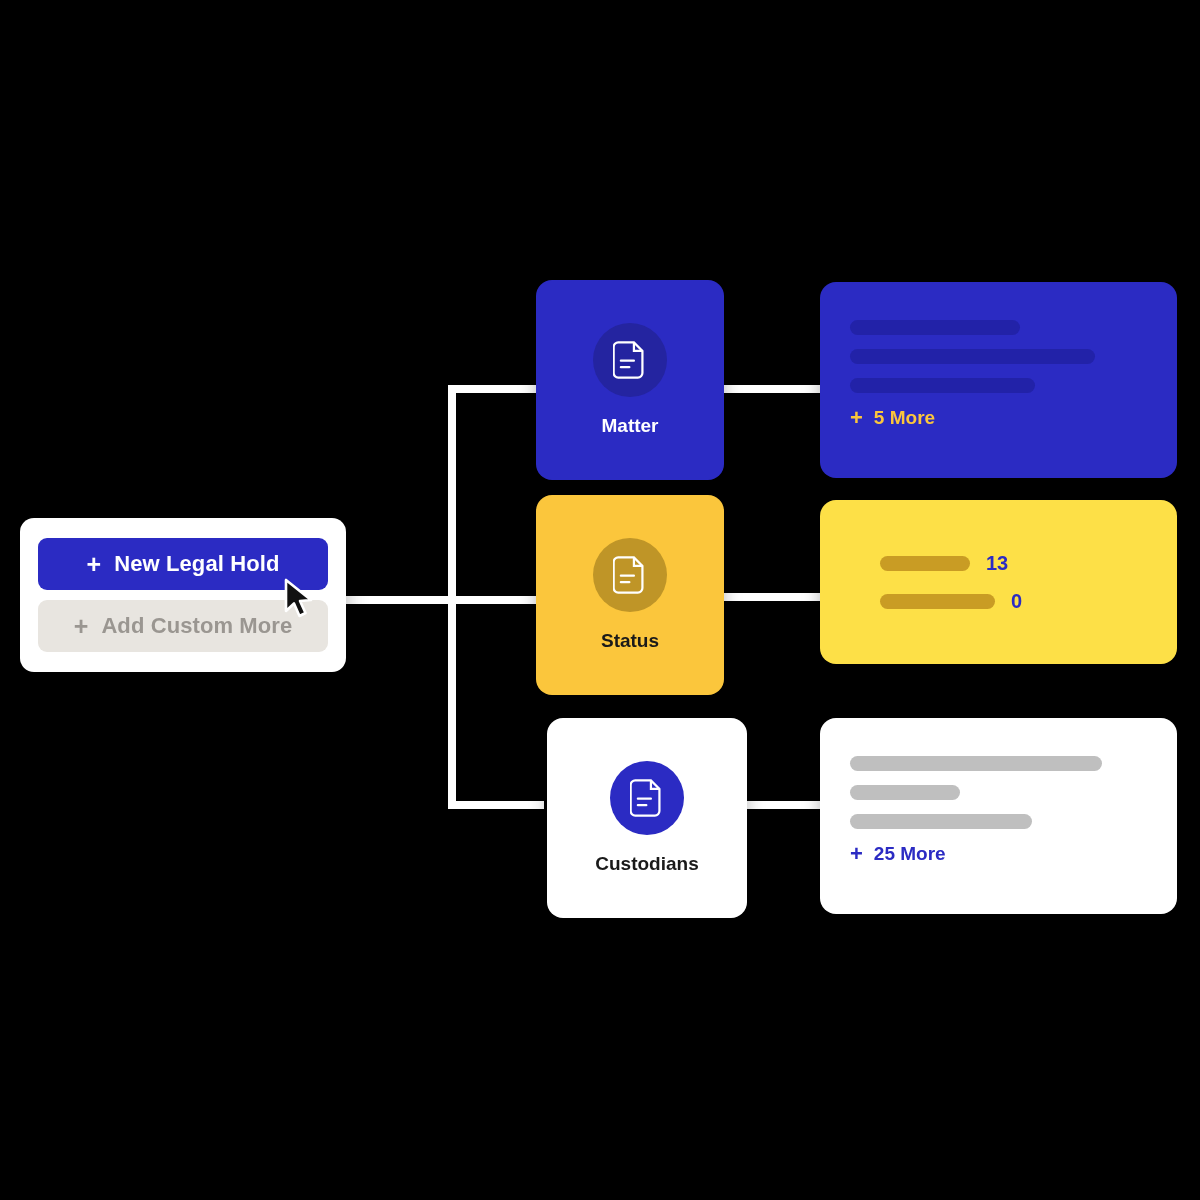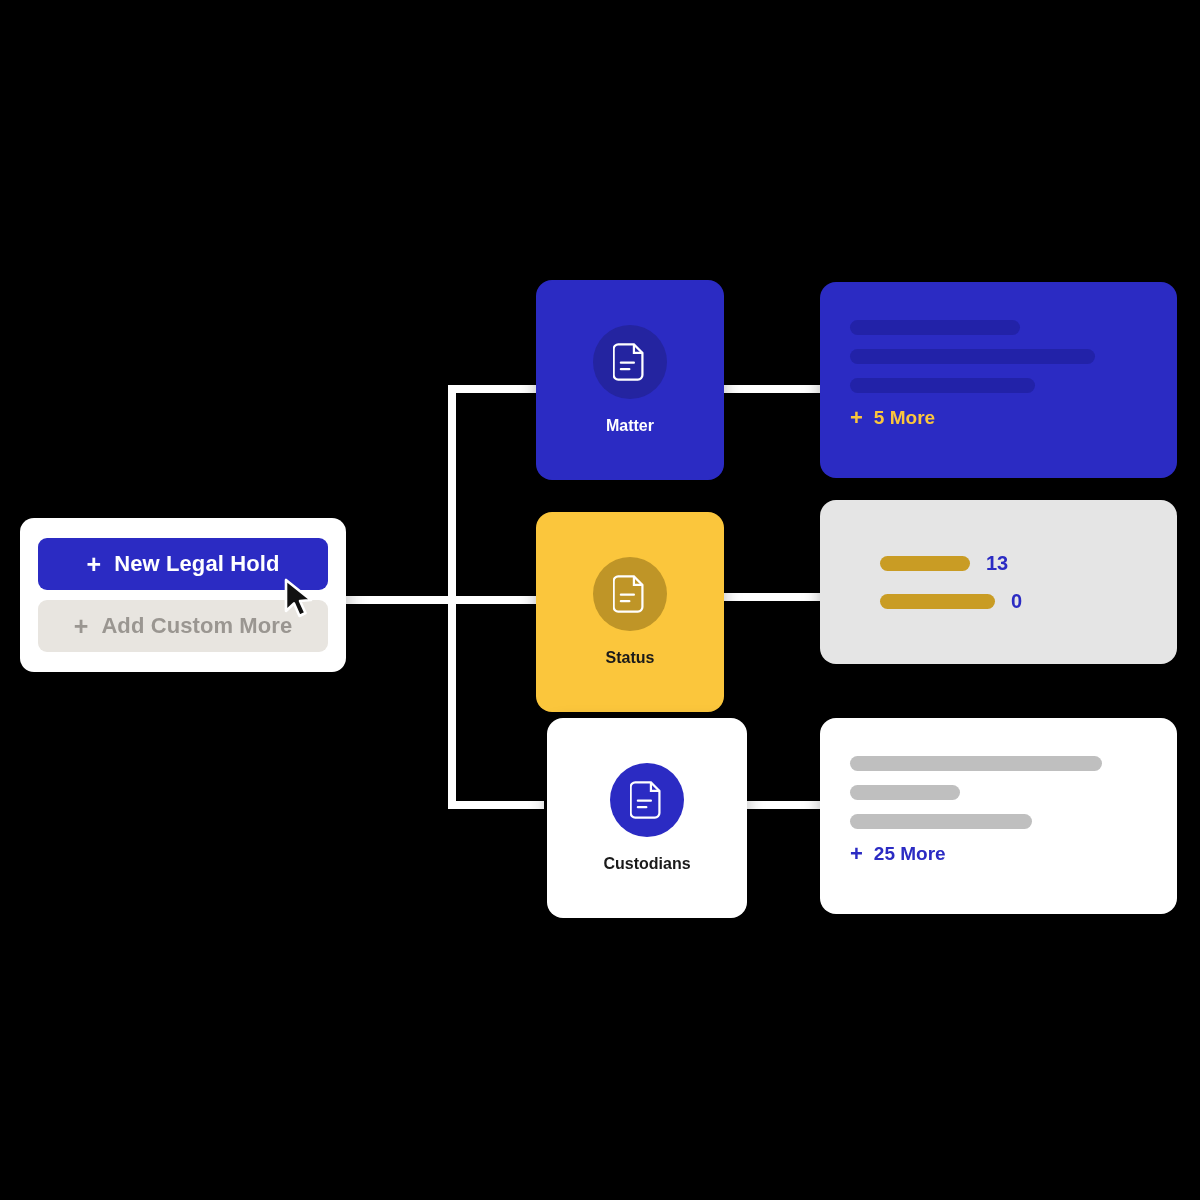--- a/index.html
+++ b/index.html
@@ -49,38 +49,38 @@
   
   .node {
     width:188px; height:200px;
     display:flex; flex-direction:column;
     align-items:center; justify-content:center; gap:18px;
   }
   .node .circle {
     width:74px; height:74px; border-radius:50%;
     display:flex; align-items:center; justify-content:center;
   }
-  .node .node-label { font-size:16px; font-weight:700;text-align:right; }
+  .node .node-label { font-size:19px; font-weight:700;text-align:right; }
 
   #card-matter    { left:536px; top:280px; background:#2B2BC3; }
   #card-matter .circle { background:#2424A0; }
   #card-matter .node-label { color:#ffffff; }
 
-  #card-status    { left:536px; top:512px; background:#FBC63C; }
+  #card-status    { left:536px; top:495px; background:#FBC63C; }
   #card-status .circle { background:#BF9527; }
   #card-status .node-label { color:#1a1a1a; }
 
   #card-custodians{ left:530px; top:718px; width:200px; background:#ffffff;margin-left:17px; }
   #card-custodians .circle { background:#2B2BC3; }
   #card-custodians .node-label { color:#1a1a1a; }
 
   
   .detail { left:820px; width:357px; padding:38px 30px 0 30px; }
   #detail-matter     { top:282px; height:196px; background:#2B2BC3; }
-  #detail-status     { top:500px; height:164px; background:#e5e5e5; padding-top:0; }
+  #detail-status     { top:500px; height:164px; background:#fde047; padding-top:0; }
   #detail-custodians { top:718px; height:196px; background:#ffffff; }
 
   .bar { height:15px; border-radius:8px; margin-bottom:14px; }
   #detail-matter .bar { background:#2222A8; }
   #detail-custodians .bar { background:#BFBFBF; }
 
   .more {
     display:flex; align-items:center; font-size:19px; font-weight:700;
     margin-top:8px; cursor:pointer;
   }

